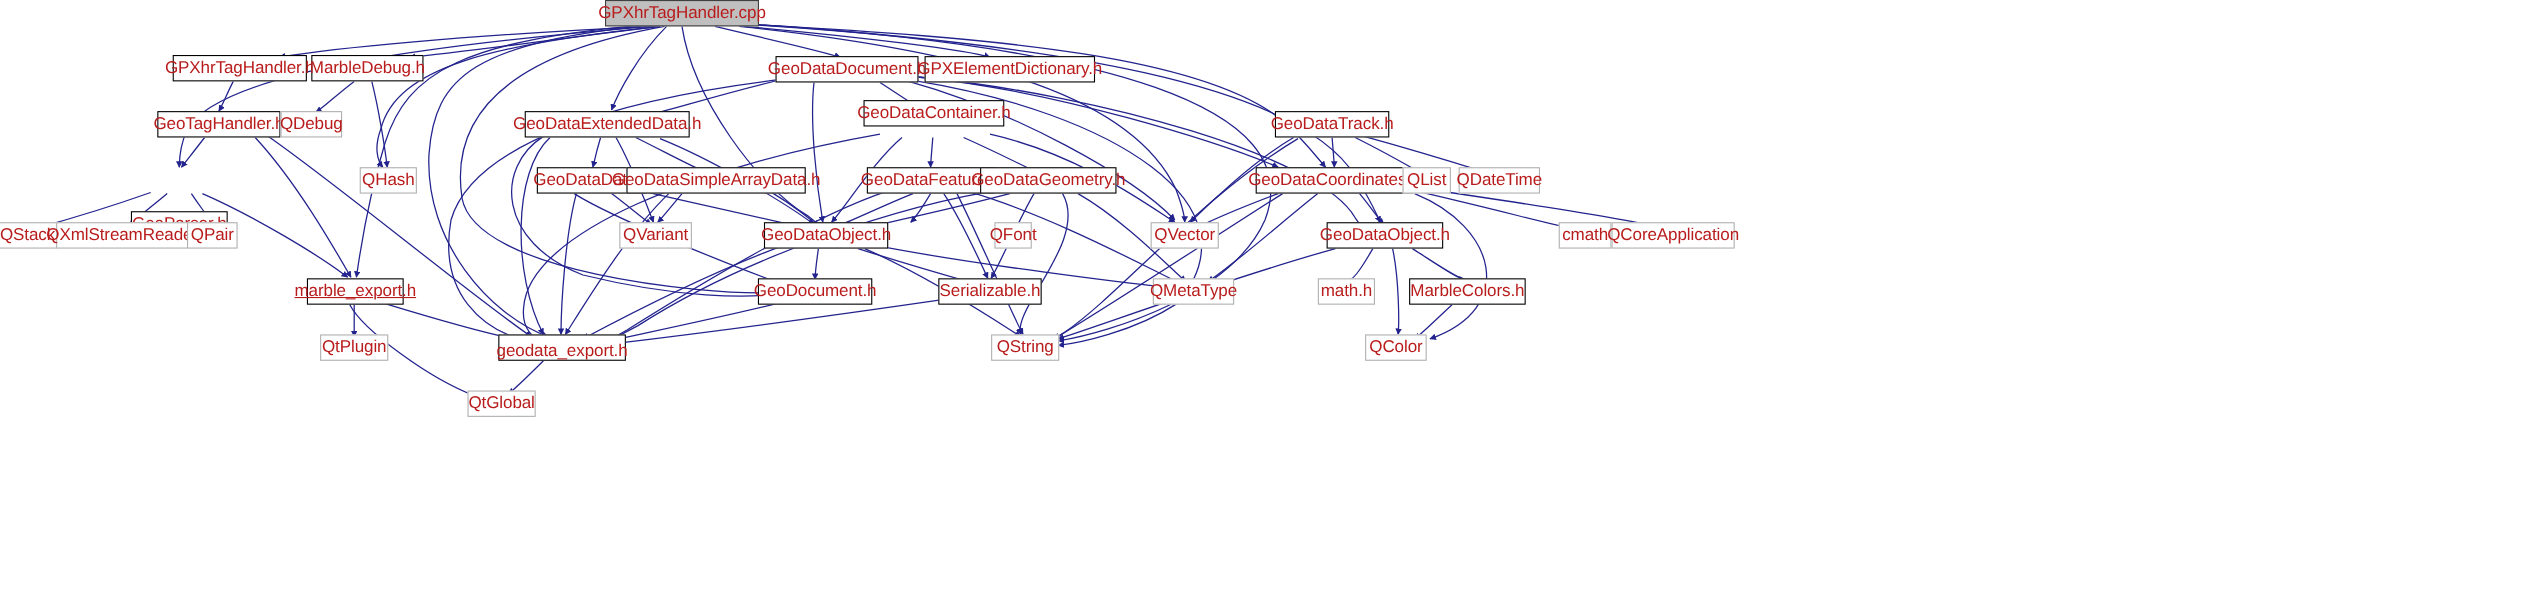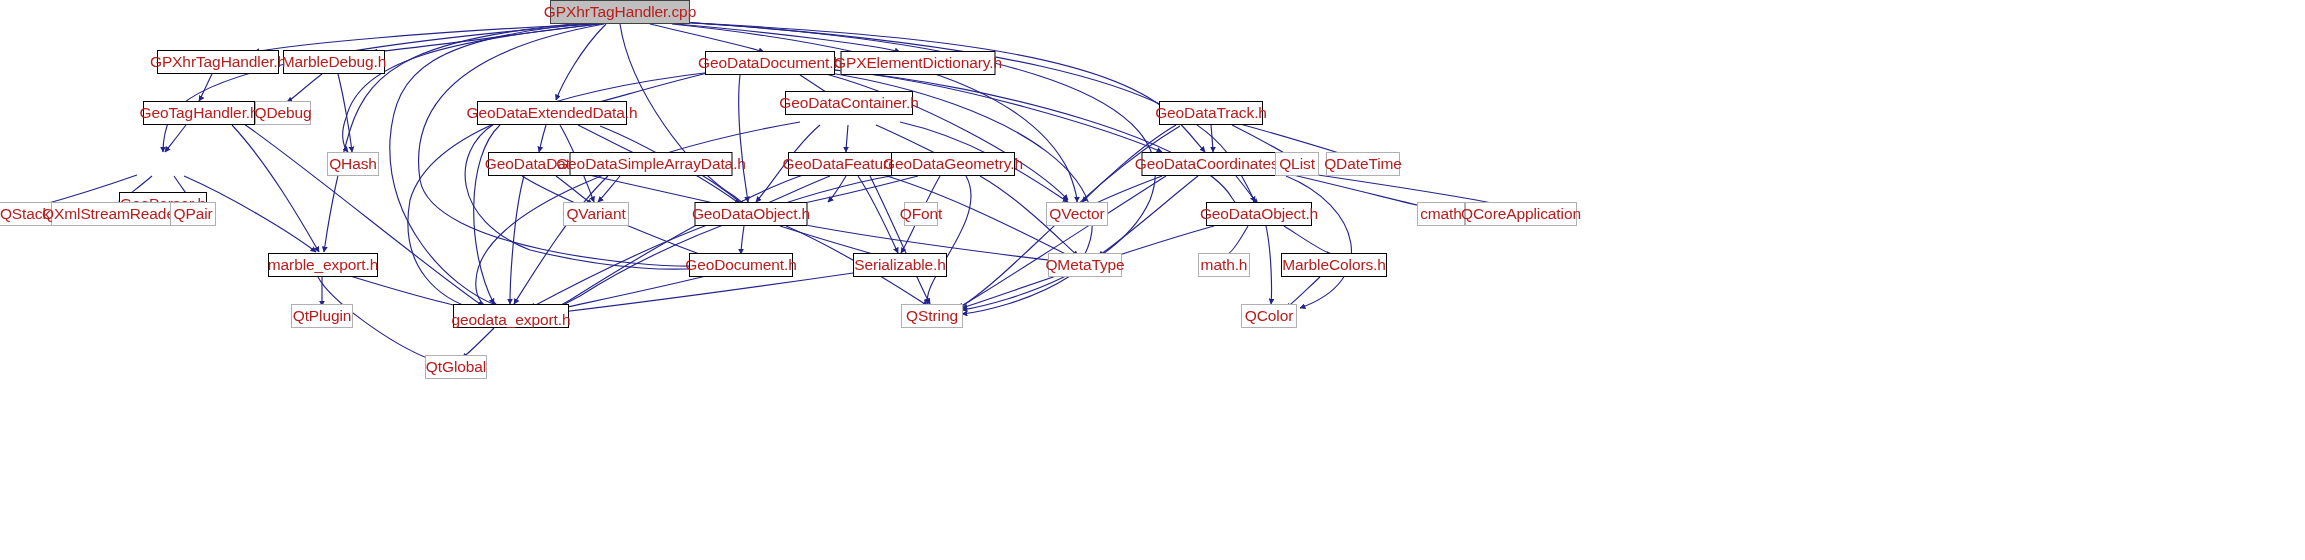--- a/index.html
+++ b/index.html
@@ -249,21 +249,21 @@
       </div>
       <div class="node" style="left: 1085px; top: 265px; width: 74px; align-items: center;">
         <span>QMetaType</span>
       </div>
       <div class="node" style="left: 1224px; top: 265px; width: 52px;">
         <span>math.h</span>
       </div>
       <div class="node local" style="left: 1334px; top: 265px; width: 106px;">
         <span>MarbleColors.h</span>
       </div>
-      <div class="node local" style="left: 323px; top: 265px; width: 110px;">
+      <div class="node local" style="left: 323px; top: 265px; width: 88px; text-decoration: underline;">
         <span>marble_export.h</span>
       </div>
       <div class="node" style="left: 322px; top: 316px; width: 62px;">
         <span>QtPlugin</span>
       </div>
       <div class="node local" style="left: 511px; top: 316px; width: 116px; align-items: flex-end;">
         <span>geodata_export.h</span>
       </div>
       <div class="node" style="left: 932px; top: 316px; width: 62px;">
         <span>QString</span>

